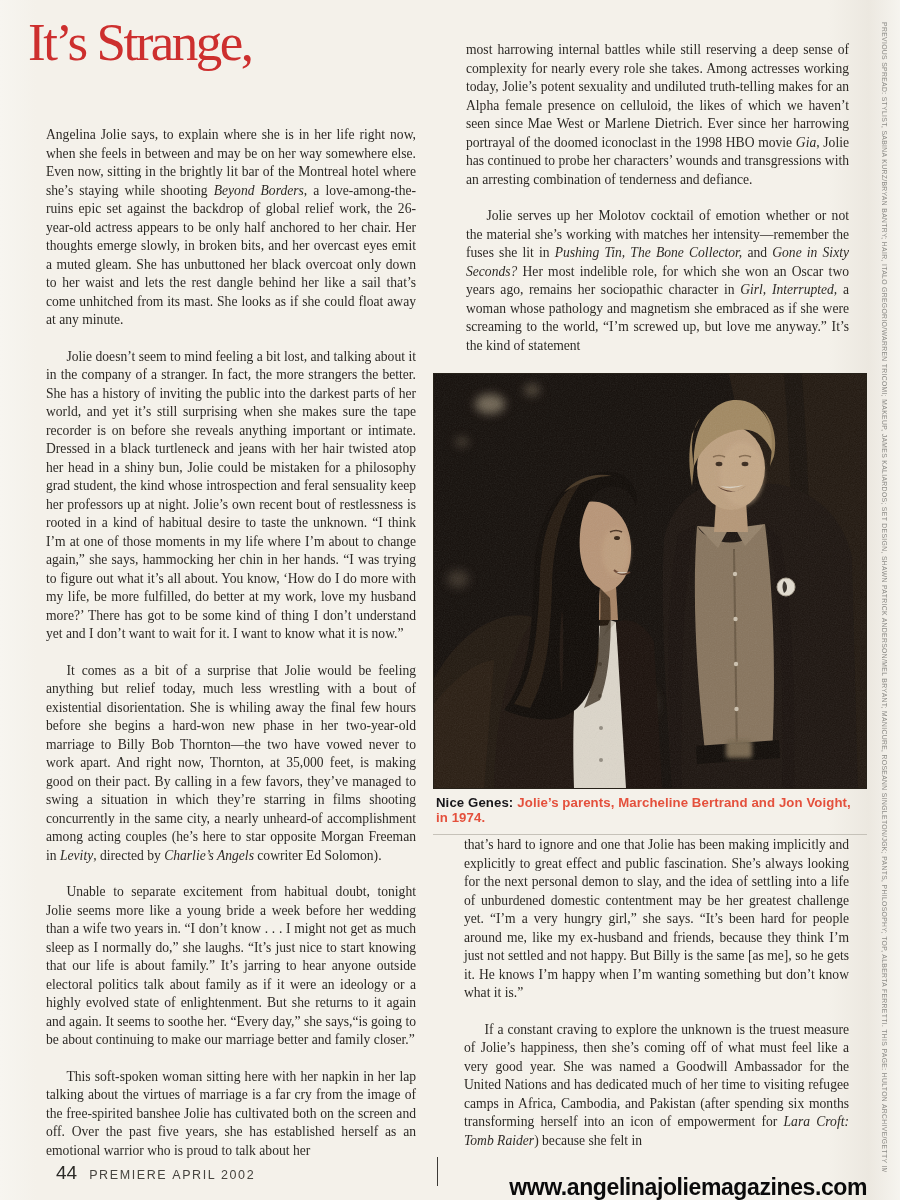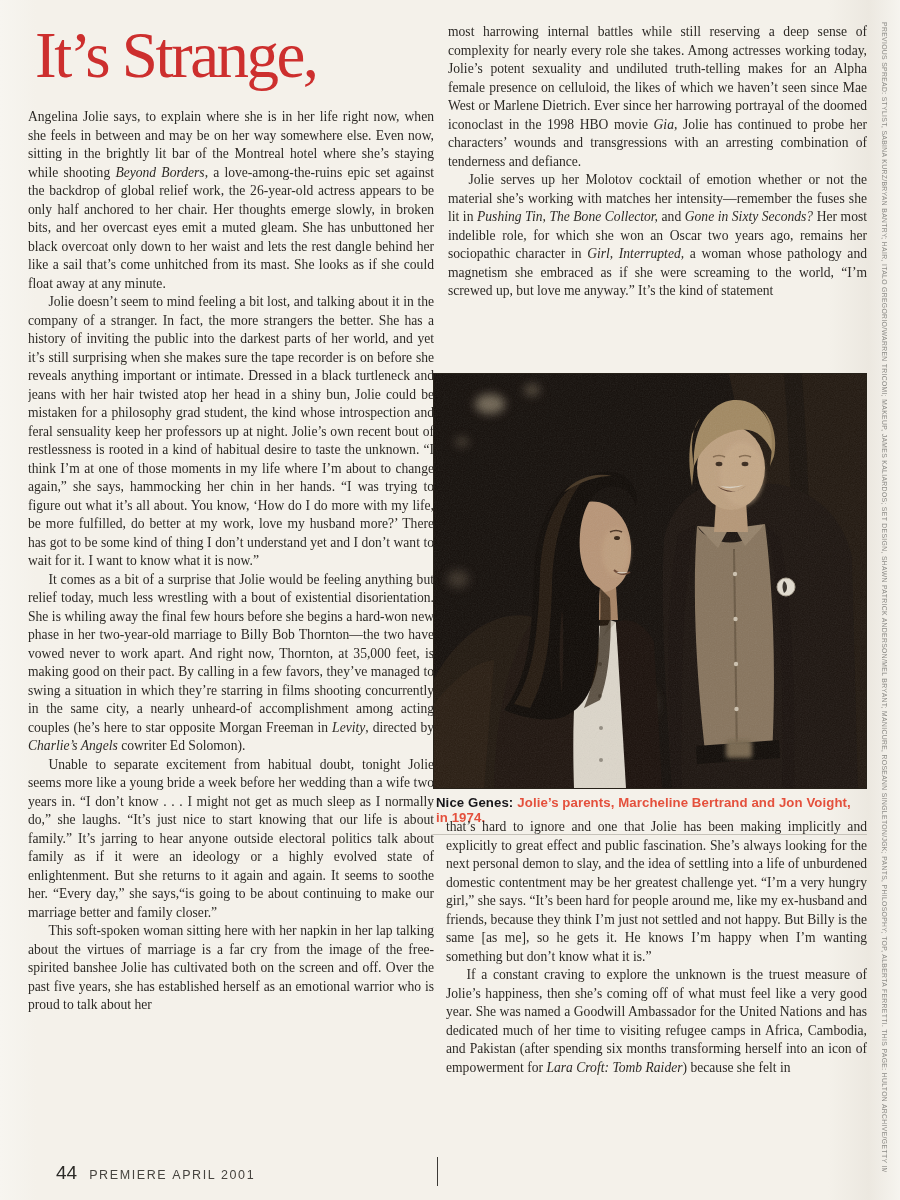--- a/index.html
+++ b/index.html
@@ -2,27 +2,27 @@
 <html><head>
 <meta charset="utf-8">
 <style>
   html,body{margin:0;padding:0;background:#ffffff;}
   .page{
     position:relative;width:900px;height:1200px;overflow:hidden;
     background:linear-gradient(90deg,#f7f5f0 0%,#f4f1ea 4%,#f4f1ea 92%,#ece8e0 96.5%,#f6f4ef 100%);
     font-family:"Liberation Serif","DejaVu Serif",serif;color:#2d2a26;
   }
   .headline{
-    position:absolute;left:24px;top:12px;margin:11px;
+    position:absolute;left:24px;top:12px;margin:4px;
     font-family:"Liberation Serif","DejaVu Serif",serif;
-    font-size:65px;font-weight:400;letter-spacing:-2.5px;line-height:1;
+    font-size:53px;font-weight:400;letter-spacing:-2.5px;line-height:1;
     color:#cd2f2e;white-space:nowrap;
   }
   .body-text{font-size:13.6px;line-height:18.5px;text-align:justify;}
-  .body-text p{margin:0;text-indent:1.5em;}
+  .body-text p{margin:18px;text-indent:1.5em;}
   .body-text p:first-child{text-indent:0;}
   .col-left{position:absolute;left:28px;top:108px;width:406px;height:1050px;overflow:hidden;}
   .col-right-top{position:absolute;left:448px;top:23px;width:419px;height:350px;overflow:hidden;}
   .col-right-bottom{position:absolute;left:446px;top:818px;width:421px;height:340px;overflow:hidden;}
   .photo-block{position:absolute;left:433px;top:373px;width:434px;margin:0;}
   .photo{width:432px;height:414px;border:1px solid #262119;background:#140f0b;overflow:hidden;}
   .photo svg{display:block;}
   .caption{
     font-family:"Liberation Sans","DejaVu Sans",sans-serif;
     font-size:13.2px;font-weight:bold;letter-spacing:.1px;
@@ -175,17 +175,18 @@
   </figure>
 
   <div class="col-right-bottom body-text">
     <p><span>that’s hard to ignore and one that Jolie has been making implicitly and explicitly to great effect and public fascination. She’s always looking for the next personal demon to slay, and the idea of settling into a life of unburdened domestic contentment may be her greatest challenge yet. “I’m a very hungry girl,” she says. “It’s been hard for people around me, like my ex-husband and friends, because they think I’m just not settled and not happy. But Billy is the same [as me], so he gets it. He knows I’m happy when I’m wanting something but don’t know what it is.”</span></p>
     <p><span>If a constant craving to explore the unknown is the truest measure of Jolie’s happiness, then she’s coming off of what must feel like a very good year. She was named a Goodwill Ambassador for the United Nations and has dedicated much of her time to visiting refugee camps in Africa, Cambodia, and Pakistan (after spending six months transforming herself into an icon of empowerment for </span><i>Lara Croft: Tomb Raider</i><span>) because she felt in</span></p>
   </div>
 
   <div class="credits">PREVIOUS SPREAD: STYLIST, SABINA KURZ/BRYAN BANTRY; HAIR, ITALO GREGORIO/WARREN TRICOMI; MAKEUP, JAMES KALIARDOS; SET DESIGN, SHAWN PATRICK ANDERSON/MEL BRYANT; MANICURE, ROSEANN SINGLETON/JGK; PANTS, PHILOSOPHY; TOP, ALBERTA FERRETTI. THIS PAGE: HULTON ARCHIVE/GETTY IMAGES</div>
 
   <div class="footer-left">
-    <span class="page-num">44</span><span class="mag">PREMIERE</span><span class="issue">APRIL 2001</span>
+    <span class="page-num">44</span><span class="mag">PREMIERE</span><span class="issue">APRIL 2002</span>
   </div>
   <div class="footer-divider"></div>
+  <div class="watermark">www.angelinajoliemagazines.com</div>
 
 </div>
 
 </body></html>

